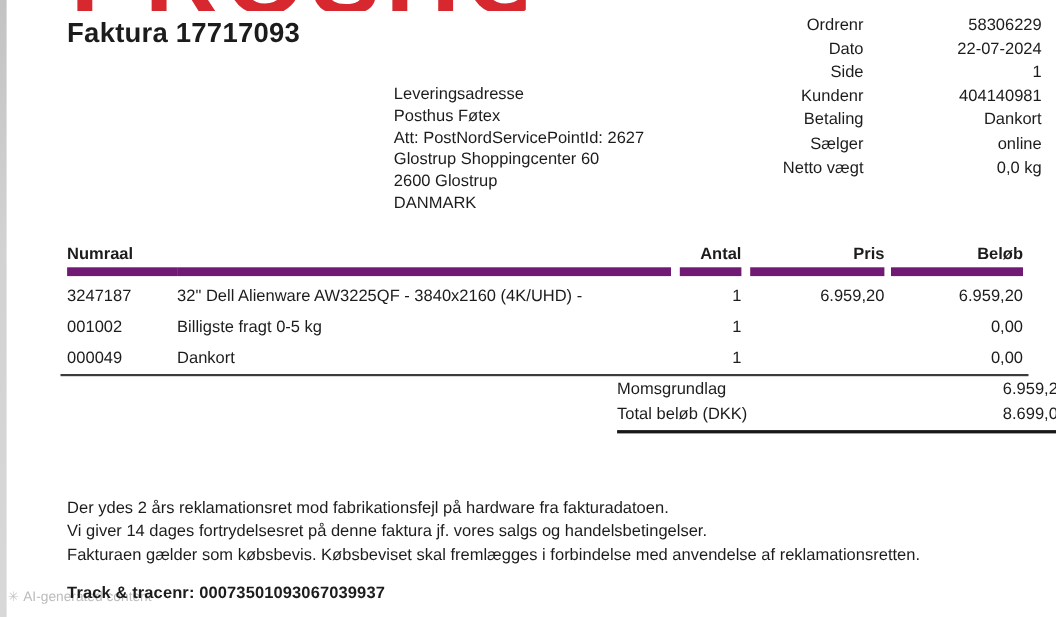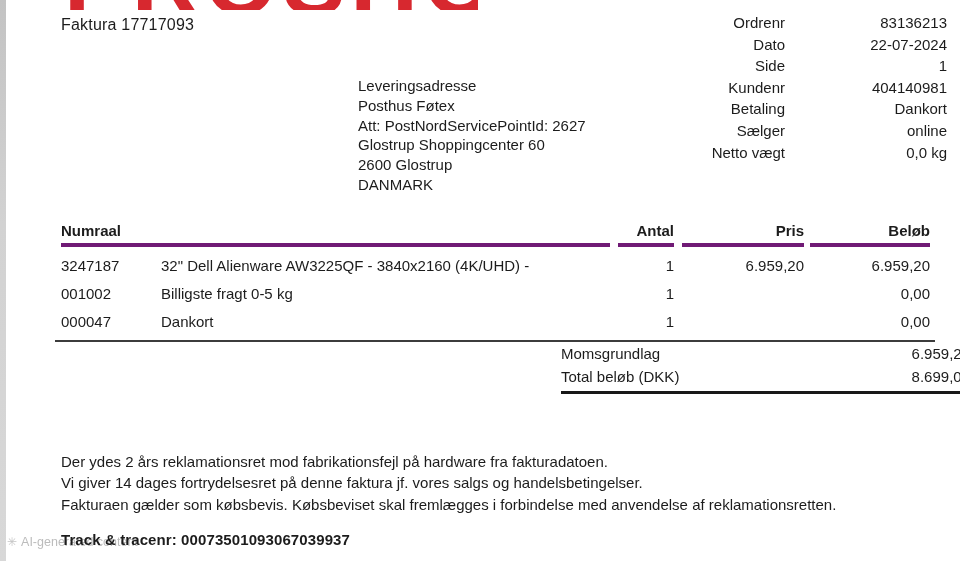--- a/index.html
+++ b/index.html
@@ -17,37 +17,37 @@
   .logo-clip{
     position:absolute;left:64px;top:0;width:414px;height:10px;overflow:hidden;
   }
   .logo-text{
     font-weight:900;font-size:92px;line-height:92px;letter-spacing:5px;
     color:#d7282f;white-space:nowrap;margin-top:-64px;
     transform:scaleX(1.02);transform-origin:left;
   }
   .invoice-title{
     position:absolute;left:61px;top:16px;
-    font-size:16px;font-weight:400;letter-spacing:.2px;text-align:center;
+    font-size:25px;font-weight:700;letter-spacing:.2px;text-align:center;
   }
   .order-meta{
     position:absolute;top:12px;right:13px;
     display:grid;grid-template-columns:auto 162px;
     font-size:15px;line-height:21.6px;
   }
   .order-meta .m-label{text-align:right;}
   .order-meta .m-value{text-align:right;}
   .delivery{
     position:absolute;left:358px;top:76px;
     font-size:15px;line-height:19.8px;
   }
   
   .items{position:absolute;left:61px;top:222px;width:869px;font-size:15px;}
   .items-header{display:flex;font-weight:700;}
-  .items-header>div{border-bottom:4px solid #701a75;padding-bottom:4px;}
+  .items-header>div{border-bottom:8px solid #701a75;padding-bottom:4px;}
   .cell-num{width:100px;}
   .cell-desc{flex:1;}
   .cell-qty{width:56px;text-align:right;margin-left:8px;}
   .cell-price{width:122px;text-align:right;margin-left:8px;}
   .cell-amt{width:120px;text-align:right;margin-left:6px;}
   .items-body{margin-top:4px;}
   .item-row{display:flex;height:28px;align-items:center;}
   .table-bottom-divider{
     position:absolute;left:55px;top:340px;width:880px;height:2px;background:#3c3c3c;
   }
@@ -80,21 +80,21 @@
   <div class="page-edge"></div>
 
   <div class="logo-clip">
     <div class="logo-text">PROSHOP</div>
   </div>
 
   <div class="invoice-title">Faktura 17717093</div>
 
   <div class="order-meta">
     <div class="m-label">Ordrenr</div>
-    <div class="m-value">83136213</div>
+    <div class="m-value">58306229</div>
     <div class="m-label">Dato</div>
     <div class="m-value">22-07-2024</div>
     <div class="m-label">Side</div>
     <div class="m-value">1</div>
     <div class="m-label">Kundenr</div>
     <div class="m-value">404140981</div>
     <div class="m-label">Betaling</div>
     <div class="m-value">Dankort</div>
     <div class="m-label">Sælger</div>
     <div class="m-value">online</div>
@@ -128,21 +128,21 @@
         <div class="cell-amt">6.959,20</div>
       </div>
       <div class="item-row">
         <div class="cell-num">001002</div>
         <div class="cell-desc">Billigste fragt 0-5 kg</div>
         <div class="cell-qty">1</div>
         <div class="cell-price"></div>
         <div class="cell-amt">0,00</div>
       </div>
       <div class="item-row">
-        <div class="cell-num">000047</div>
+        <div class="cell-num">000049</div>
         <div class="cell-desc">Dankort</div>
         <div class="cell-qty">1</div>
         <div class="cell-price"></div>
         <div class="cell-amt">0,00</div>
       </div>
     </div>
   </div>
 
   <div class="table-bottom-divider"></div>
 

